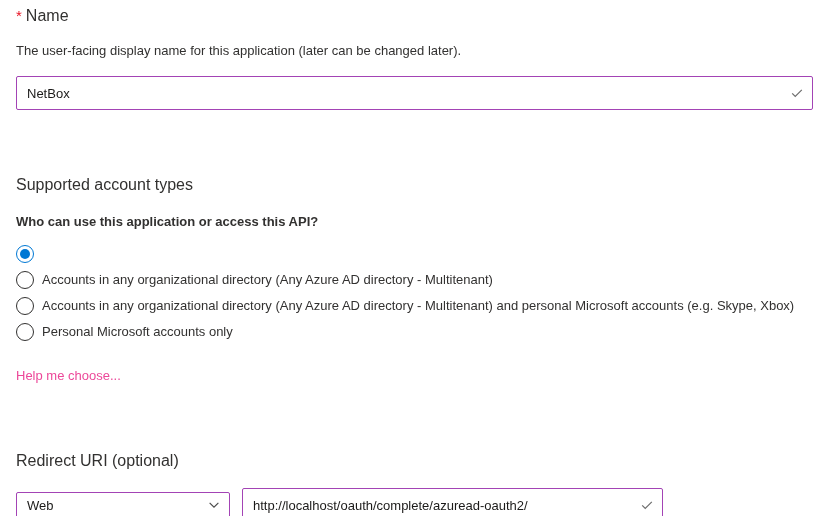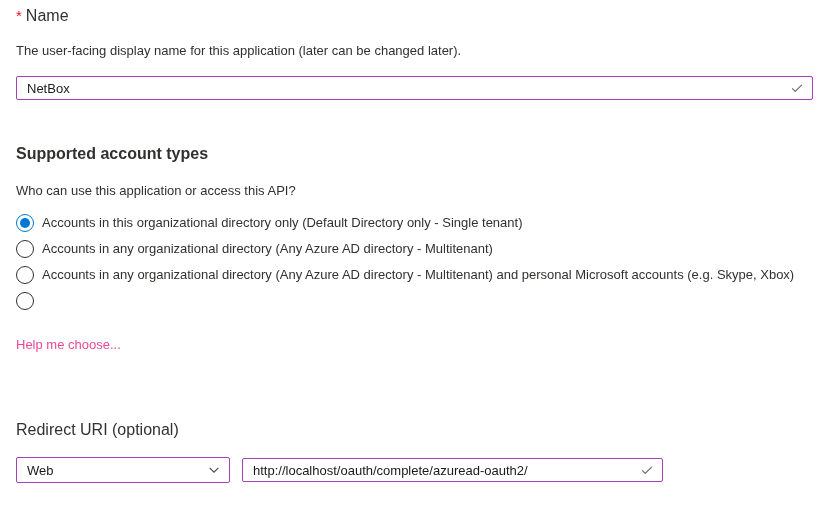--- a/index.html
+++ b/index.html
@@ -32,21 +32,21 @@
   .desc {
     font-size: 13px;
     line-height: 19px;
     color: #323130;
     margin: 0;
   }
   .name-desc { margin-top: 15px; }
   .input-wrap {
     position: relative;
     box-sizing: border-box;
-    height: 24px;
+    height: 34px;
     border: 1px solid #a343b5;
     border-radius: 2px;
     background: #ffffff;
     display: flex;
     align-items: flex-end;
   }
   .name-input-wrap { margin-top: 16px; width: 797px; }
   .text-input {
     border: none;
     outline: none;
@@ -61,22 +61,22 @@
   }
   .input-check {
     position: absolute;
     right: 8px;
     top: 50%;
     transform: translateY(-50%);
     width: 14px;
     height: 14px;
     pointer-events: none;
   }
-  .section-accounts { margin-top: 43px; font-weight: bold; }
-  .question { margin-top: 17px; }
+  .section-accounts { margin-top: 64px; }
+  .question { margin-top: 17px; font-weight: bold; }
   .radio-group { margin-top: 10px; }
   .radio-row {
     display: flex;
     align-items: center;
     height: 26px;
     cursor: pointer;
   }
   .radio {
     box-sizing: border-box;
     width: 18px;
@@ -164,32 +164,32 @@
   </div>
 
   
   <h2 class="section-title section-accounts">Supported account types</h2>
 
   <p class="desc question">Who can use this application or access this API?</p>
 
   <div class="radio-group">
     <div class="radio-row">
       <span class="radio checked"></span>
-      <span class="radio-label">Accounts in this organizational directory only (Default Directory only - Single tenant)</span>
     </div>
     <div class="radio-row">
       <span class="radio"></span>
       <span class="radio-label">Accounts in any organizational directory (Any Azure AD directory - Multitenant)</span>
     </div>
     <div class="radio-row">
       <span class="radio"></span>
       <span class="radio-label">Accounts in any organizational directory (Any Azure AD directory - Multitenant) and personal Microsoft accounts (e.g. Skype, Xbox)</span>
     </div>
     <div class="radio-row">
       <span class="radio"></span>
+      <span class="radio-label">Personal Microsoft accounts only</span>
     </div>
   </div>
 
   <a class="help-link">Help me choose...</a>
 
   
   <h2 class="section-title section-redirect">Redirect URI (optional)</h2>
 
 
   <div class="redirect-row">

